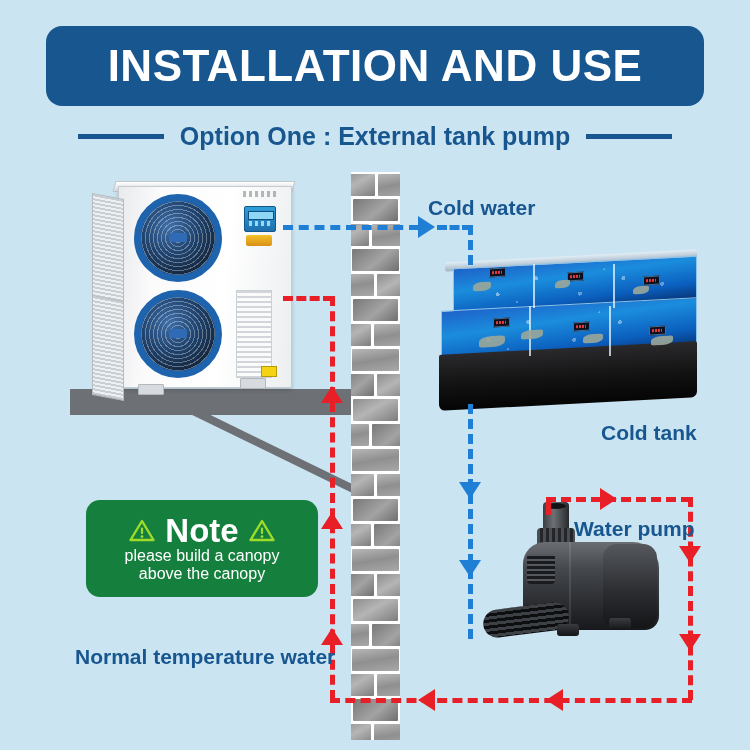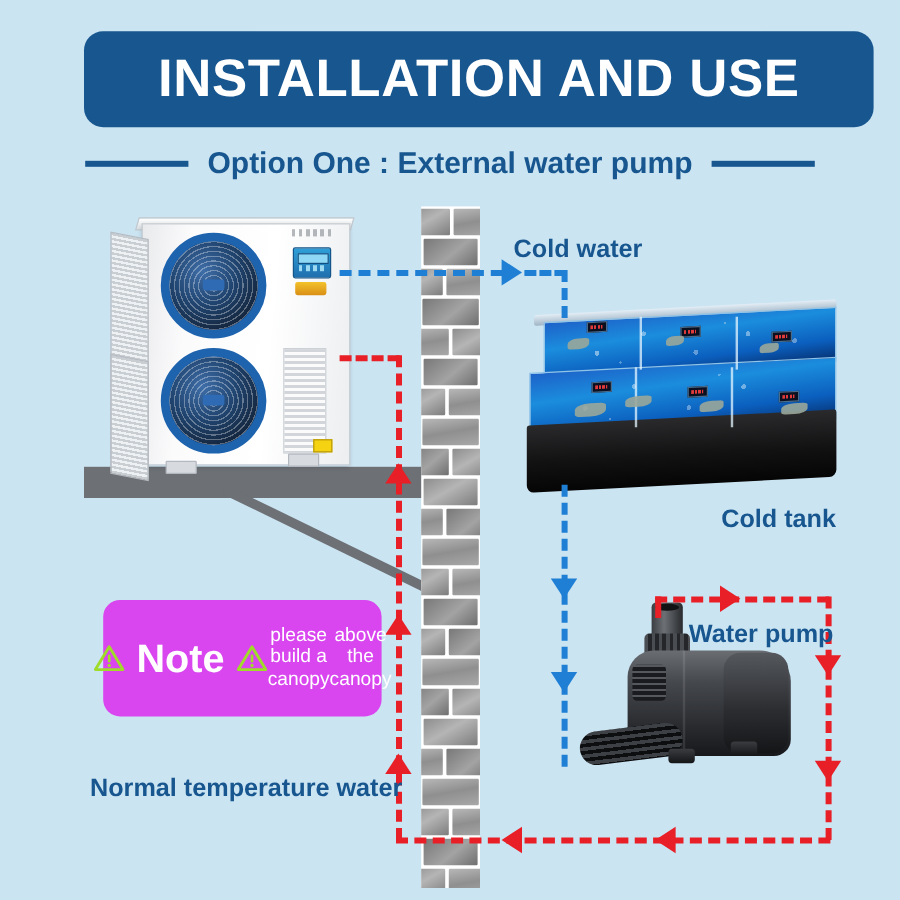--- a/index.html
+++ b/index.html
@@ -9,21 +9,21 @@
     font-family:"Liberation Sans", sans-serif;
     overflow:hidden;
     position:relative;
   }
   #stage{position:absolute;inset:0;width:750px;height:750px;}
 
   
   .header-banner{
     position:absolute;left:46px;top:26px;width:658px;height:80px;
     background:#17568f;border-radius:16px;
-    display:flex;align-items:center;justify-content:center;margin-left:24px;
+    display:flex;align-items:center;justify-content:center;
   }
   .header-banner .title{
     color:#ffffff;font-size:44px;font-weight:bold;letter-spacing:.5px;
     white-space:nowrap;
   }
   .subtitle-row{
     position:absolute;left:0;top:118px;width:750px;height:36px;
     display:flex;align-items:center;justify-content:center;gap:16px;
   }
   .sub-rule{width:86px;height:5px;background:#17568f;}
@@ -240,41 +240,41 @@
   .arr.u{border-left:11px solid transparent;border-right:11px solid transparent;border-bottom:17px solid #e81f26;}
   .arr.rr{border-top:11px solid transparent;border-bottom:11px solid transparent;border-left:17px solid #e81f26;}
   .arr.dd{border-left:11px solid transparent;border-right:11px solid transparent;border-top:17px solid #e81f26;}
 
   
   .lbl{position:absolute;color:#17568f;font-size:21px;font-weight:bold;white-space:nowrap;}
 
   
   .note-box{
     position:absolute;left:86px;top:500px;width:232px;height:97px;
-    background:#d946ef;border-radius:14px;
-    display:flex;align-items:center;justify-content:center;
+    background:#15803d;border-radius:14px;
+    display:flex;flex-direction:column;align-items:center;justify-content:center;
   }
   .note-head{display:flex;align-items:center;gap:10px;}
   .note-head .note-word{color:#fff;font-size:33px;font-weight:bold;line-height:1;}
   .warn{width:26px;height:23px;position:relative;}
   .warn svg{display:block;}
   .note-line{color:#fff;font-size:16px;font-weight:normal;line-height:1.15;text-align:center;}
 </style>
 </head>
 <body>
 
 <div id="stage">
 
   <div class="header-banner">
     <div class="title">INSTALLATION AND USE</div>
   </div>
 
   <div class="subtitle-row">
     <div class="sub-rule"></div>
-    <div class="subtitle-text">Option One : External water pump</div>
+    <div class="subtitle-text">Option One : External tank pump</div>
     <div class="sub-rule"></div>
   </div>
 
   <div class="platform"></div>
   <div class="ground-diag"></div>
 
   <div class="wall">
     <div class="brick d1" style="left:-10px;top:2px;width:34px;"></div>
     <div class="brick d2" style="left:27px;top:2px;width:34px;"></div>
     <div class="brick d3" style="left:2px;top:27px;width:45px;"></div>

